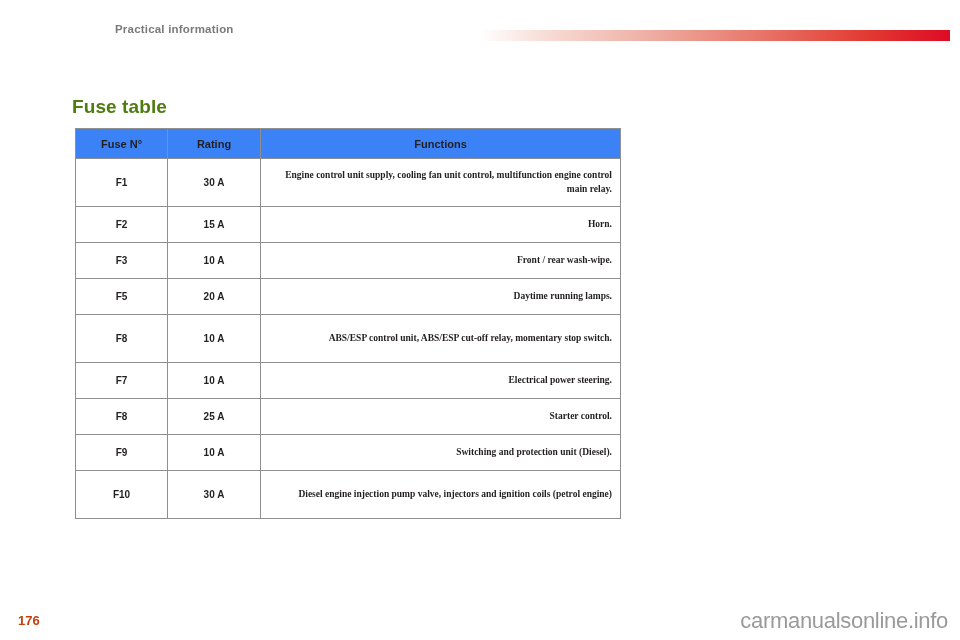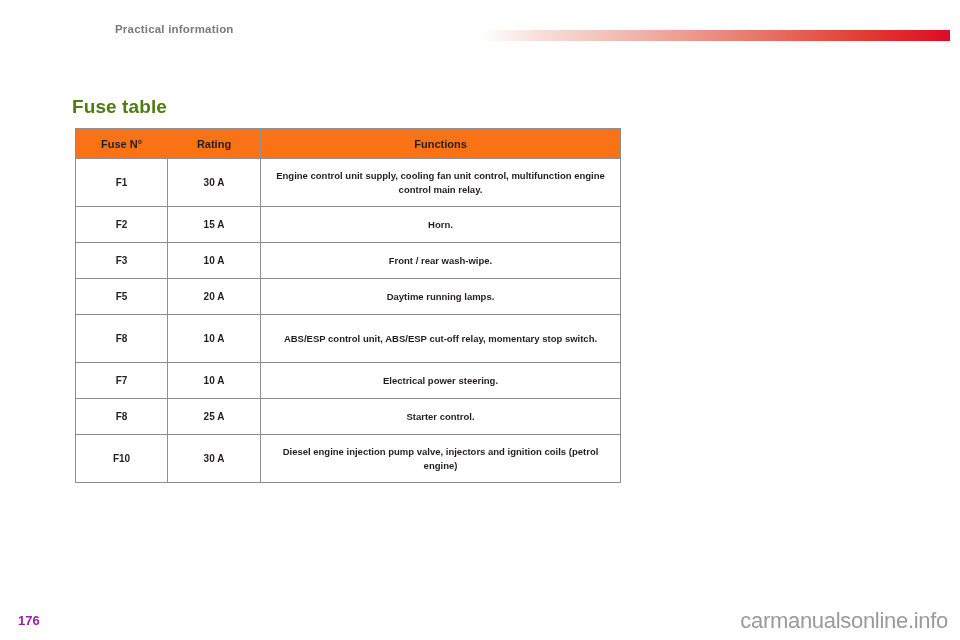--- a/index.html
+++ b/index.html
@@ -47,21 +47,21 @@
     left:75px; top:128px;
     width:545px;
     border-collapse:collapse;
     table-layout:fixed;
   }
   .fuse-table col.c-fuse{width:92px;}
   .fuse-table col.c-rating{width:93px;}
   .fuse-table col.c-func{width:360px;}
 
   .fuse-table th{
-    background:#f97316;
+    background:#3b82f6;
     border:1px solid #8f8f8f;
     height:29px;
     font-size:11px;
     font-weight:bold;
     color:#231f20;
     text-align:center;
     padding:0 6px;
   }
   .fuse-table td{
     border:1px solid #8f8f8f;
@@ -72,34 +72,35 @@
     filter:blur(0.55px);
     background:#ffffff;
   }
   .fuse-table td.cell-fuse,
   .fuse-table td.cell-rating{
     text-align:center;
     vertical-align:middle;
     font-size:10px;
   }
   .fuse-table td.cell-func{
-    text-align:center;
+    text-align:right;
     vertical-align:middle;
     line-height:1.45;
+    font-family:Liberation Serif, serif;
   }
   .fuse-table tr td{height:23px;}
   .fuse-table tr.tall td{height:35px;}
 
   
   .page-number{
     position:absolute;
     left:18px; bottom:12px;
     font-size:13px;
     font-weight:bold;
-    color:#a21caf;
+    color:#c2410c;
     filter:blur(0.7px);
   }
   .watermark{
     position:absolute;
     right:12px; bottom:6px;
     font-size:22px;
     color:#9a9a9a;
     letter-spacing:-.3px;
   }
 </style>
@@ -156,20 +157,25 @@
         <tr>
           <td class="cell-fuse">F7</td>
           <td class="cell-rating">10 A</td>
           <td class="cell-func">Electrical power steering.</td>
         </tr>
         <tr>
           <td class="cell-fuse">F8</td>
           <td class="cell-rating">25 A</td>
           <td class="cell-func">Starter control.</td>
         </tr>
+        <tr>
+          <td class="cell-fuse">F9</td>
+          <td class="cell-rating">10 A</td>
+          <td class="cell-func">Switching and protection unit (Diesel).</td>
+        </tr>
         <tr class="tall">
           <td class="cell-fuse">F10</td>
           <td class="cell-rating">30 A</td>
           <td class="cell-func">Diesel engine injection pump valve, injectors and ignition coils (petrol engine)</td>
         </tr>
       </tbody>
   </table>
 
   <div class="page-number">176</div>
 

